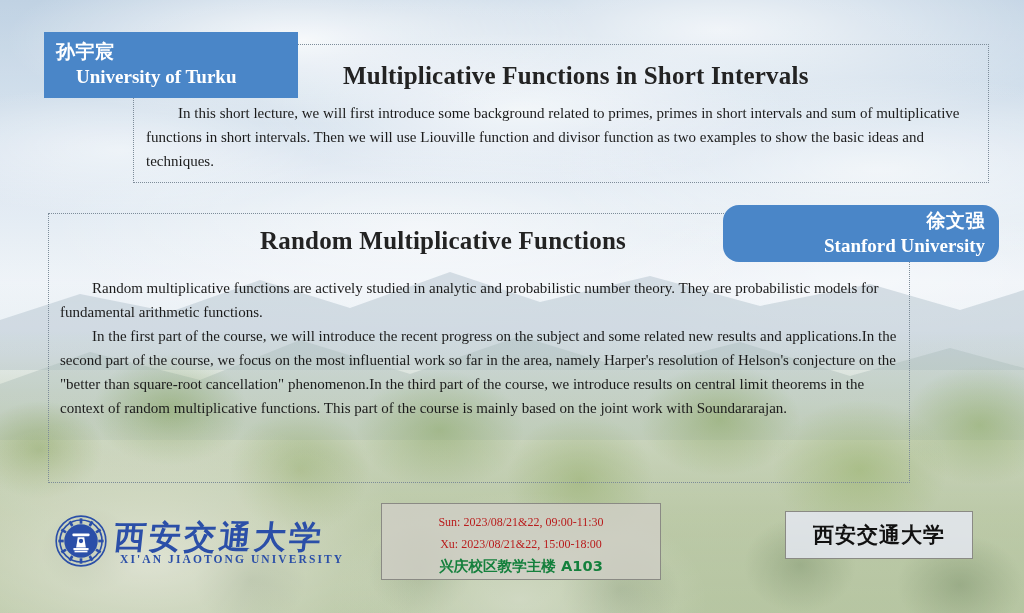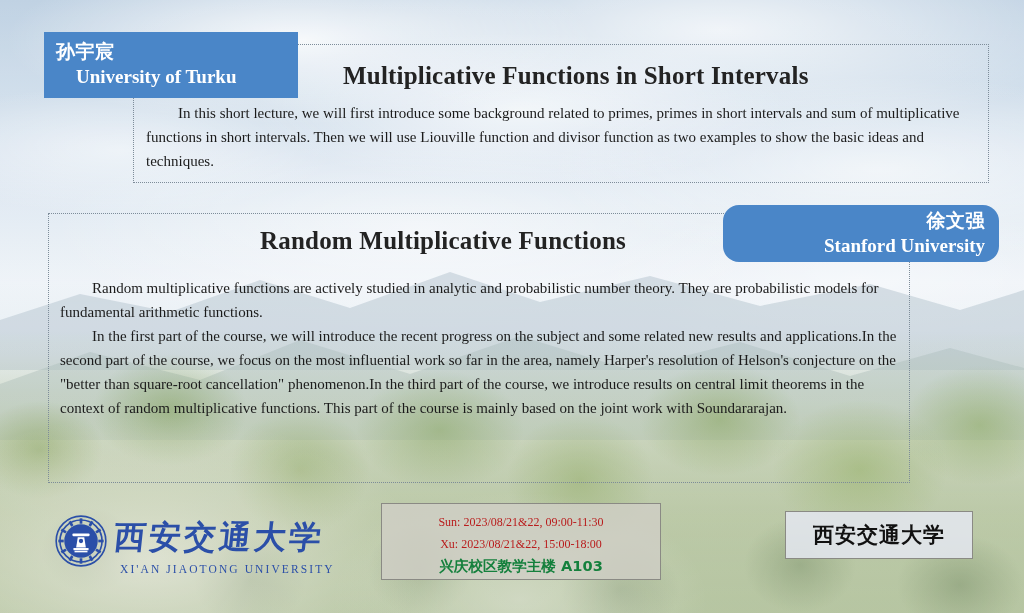--- a/index.html
+++ b/index.html
@@ -197,23 +197,23 @@
     font-size: 32px;
     font-weight: bold;
     color: #2b4fa8;
     letter-spacing: 3px;
     font-family: "DejaVu Sans", "Liberation Sans", sans-serif;
     transform: skewX(-6deg);
     white-space: nowrap;
   }
   .logo-en {
     position: absolute;
-    left: 72px; top: 53px;
+    left: 72px; top: 43px;
     font-size: 11.5px;
-    font-weight: normal;
+    font-weight: bold;
     color: #2b4fa8;
     letter-spacing: 2.1px;
     font-family: "Liberation Serif", serif;
     white-space: nowrap;
   }
 
   .schedule-box {
     position: absolute;
     left: 381px; top: 503px;
     width: 280px; height: 77px;

